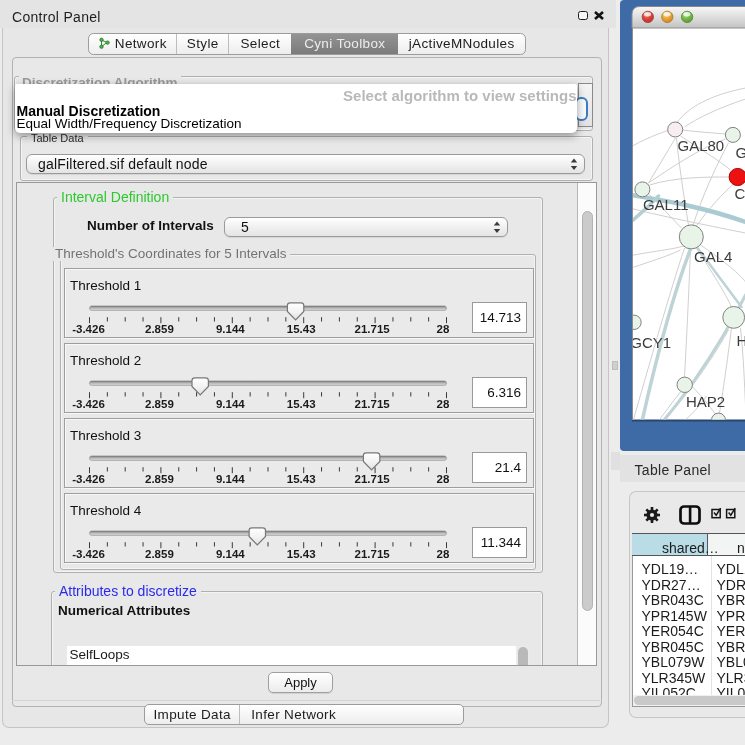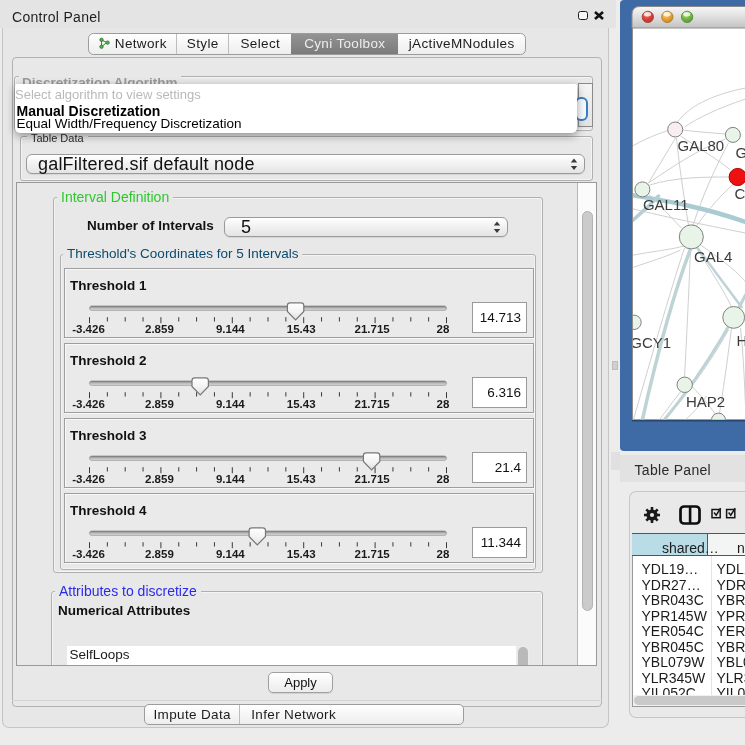--- a/index.html
+++ b/index.html
@@ -3,25 +3,25 @@
 <meta charset="utf-8">
 <style>
 * { margin:0; padding:0; box-sizing:border-box; }
 html,body { width:745px; height:745px; }
 body { font-family:"Liberation Sans", sans-serif; background:#ececec; position:relative; overflow:hidden; }
 .abs { position:absolute; }
 .etched { border:1px solid #b0b0b0; box-shadow: inset 0 0 0 1px #f4f4f4; border-radius:3px; }
 .glabel { position:absolute; background:#e8e8e8; padding:0 4px; font-size:13.5px; line-height:14px; white-space:nowrap; }
 .combo { position:absolute; height:20px; border:1px solid #9a9a9a; border-radius:6px;
   background:linear-gradient(#ffffff, #f2f2f2 45%, #e4e4e4); box-shadow:0 1px 1px rgba(0,0,0,0.08);
-  font-size:18px; letter-spacing:0.2px; color:#111; line-height:18px; }
+  font-size:14px; letter-spacing:0.2px; color:#111; line-height:18px; }
 .arr { position:absolute; width:8px; height:13px; }
 .thrbox { position:absolute; left:47px; width:470px; height:70px; border:1px solid #9e9e9e;
   box-shadow: inset 1px 1px 0 #f8f8f8, 1px 1px 0 #f8f8f8; background:#eaeaea; }
-.thrtitle { position:absolute; left:5px; top:8.5px; font-size:13.5px; font-weight:bold; color:#111; }
+.thrtitle { position:absolute; left:5px; top:8.5px; font-size:13.5px; font-weight:normal; color:#111; }
 .valbox { position:absolute; left:407px; top:33px; width:55px; height:31px; background:#fff;
   border:1px solid #9a9a9a; font-size:13.5px; color:#111; text-align:right; padding-right:5px; line-height:29px; }
 .seg { display:flex; align-items:center; justify-content:center; font-size:13.5px; letter-spacing:0.35px; color:#1c1c1c; height:100%; }
 .segdark { background:linear-gradient(#939393,#7b7b7b); color:#ececec; }
 .rowtxt { position:absolute; font-size:14px; color:#1c1c1c; white-space:nowrap; }
 </style>
 </head>
 <body>
 
 <div class="abs" style="left:2px; top:0; width:606.5px; height:728px; background:#e7e7e7; border:1px solid #c5c5c5; border-top:none; border-radius:0 0 7px 7px;"></div>
@@ -60,39 +60,39 @@
 <div class="abs etched" style="left:20px; top:136px; width:573px; height:45px;"></div>
 <div class="abs" style="left:27px; top:131.5px; background:#e8e8e8; padding:0 4px; font-size:11px; color:#2a2a2a;">Table Data</div>
 <div class="combo" style="left:26px; top:154px; width:559px; padding-left:11px;">galFiltered.sif default node
   <svg class="arr" style="right:6px; top:3px;" viewBox="0 0 8 13">
       <path d="M4,0.5 L7.2,4.6 L0.8,4.6 Z" fill="#3a3a3a"></path>
       <path d="M0.8,8 L7.2,8 L4,12.1 Z" fill="#3a3a3a"></path>
     </svg>
 </div>
 
 <div class="abs" style="left:15px; top:83.8px; width:561.5px; height:49.7px; background:#ffffff; border-radius:2px 2px 5px 5px; box-shadow:0 3px 9px rgba(0,0,0,0.38); z-index:50;">
-  <div style="position:absolute; left:0; top:3.7px; width:100%; text-align:left; font-size:13px; font-weight:normal; color:#b9b9b9;">Select algorithm to view settings</div>
+  <div style="position:absolute; left:0; top:3.7px; width:100%; text-align:right; font-size:15px; font-weight:bold; color:#b9b9b9;">Select algorithm to view settings</div>
   <div style="position:absolute; left:1.5px; top:19px; font-size:14px; font-weight:bold; color:#000;">Manual Discretization</div>
   <div style="position:absolute; left:1.5px; top:32px; font-size:13.5px; color:#000;">Equal Width/Frequency Discretization</div>
 </div>
 
 <div class="abs" style="left:16px; top:182px; width:581px; height:484px; border:1px solid #999; background:#e8e8e8; overflow:hidden;">
 
   <div class="abs etched" style="left:36px; top:14px; width:490px; height:376px;"></div>
   <div class="glabel" style="left:40px; top:7px; color:#2ec82e; font-size:14px;">Interval Definition</div>
   <div class="abs" style="left:70px; top:35px; font-size:13.5px; font-weight:bold; color:#111;">Number of Intervals</div>
   <div class="combo" style="left:207px; top:33.5px; width:284px; padding-left:16px;">5
     <svg class="arr" style="right:6px; top:3px;" viewBox="0 0 8 13">
         <path d="M4,0.5 L7.2,4.6 L0.8,4.6 Z" fill="#3a3a3a"></path>
         <path d="M0.8,8 L7.2,8 L4,12.1 Z" fill="#3a3a3a"></path>
       </svg>
   </div>
 
   <div class="abs etched" style="left:43px; top:71px; width:476px; height:316px;"></div>
-  <div class="glabel" style="left:46px; top:64px; color:#0c4a6e;">Threshold's Coordinates for 5 Intervals</div>
+  <div class="glabel" style="left:34px; top:64px; color:#737373;">Threshold's Coordinates for 5 Intervals</div>
 
   <div class="thrbox" style="top:85px;">
     <div class="thrtitle">Threshold 1</div>
     <svg width="470" height="70" viewBox="0 0 470 70" style="position:absolute;left:0;top:0;">
       <defs>
         <linearGradient id="trk85" x1="0" y1="0" x2="0" y2="1">
           <stop offset="0" stop-color="#6e6e6e"></stop>
             <stop offset="0.45" stop-color="#b5b5b5"></stop>
             <stop offset="1" stop-color="#dedede"></stop>
         </linearGradient>

